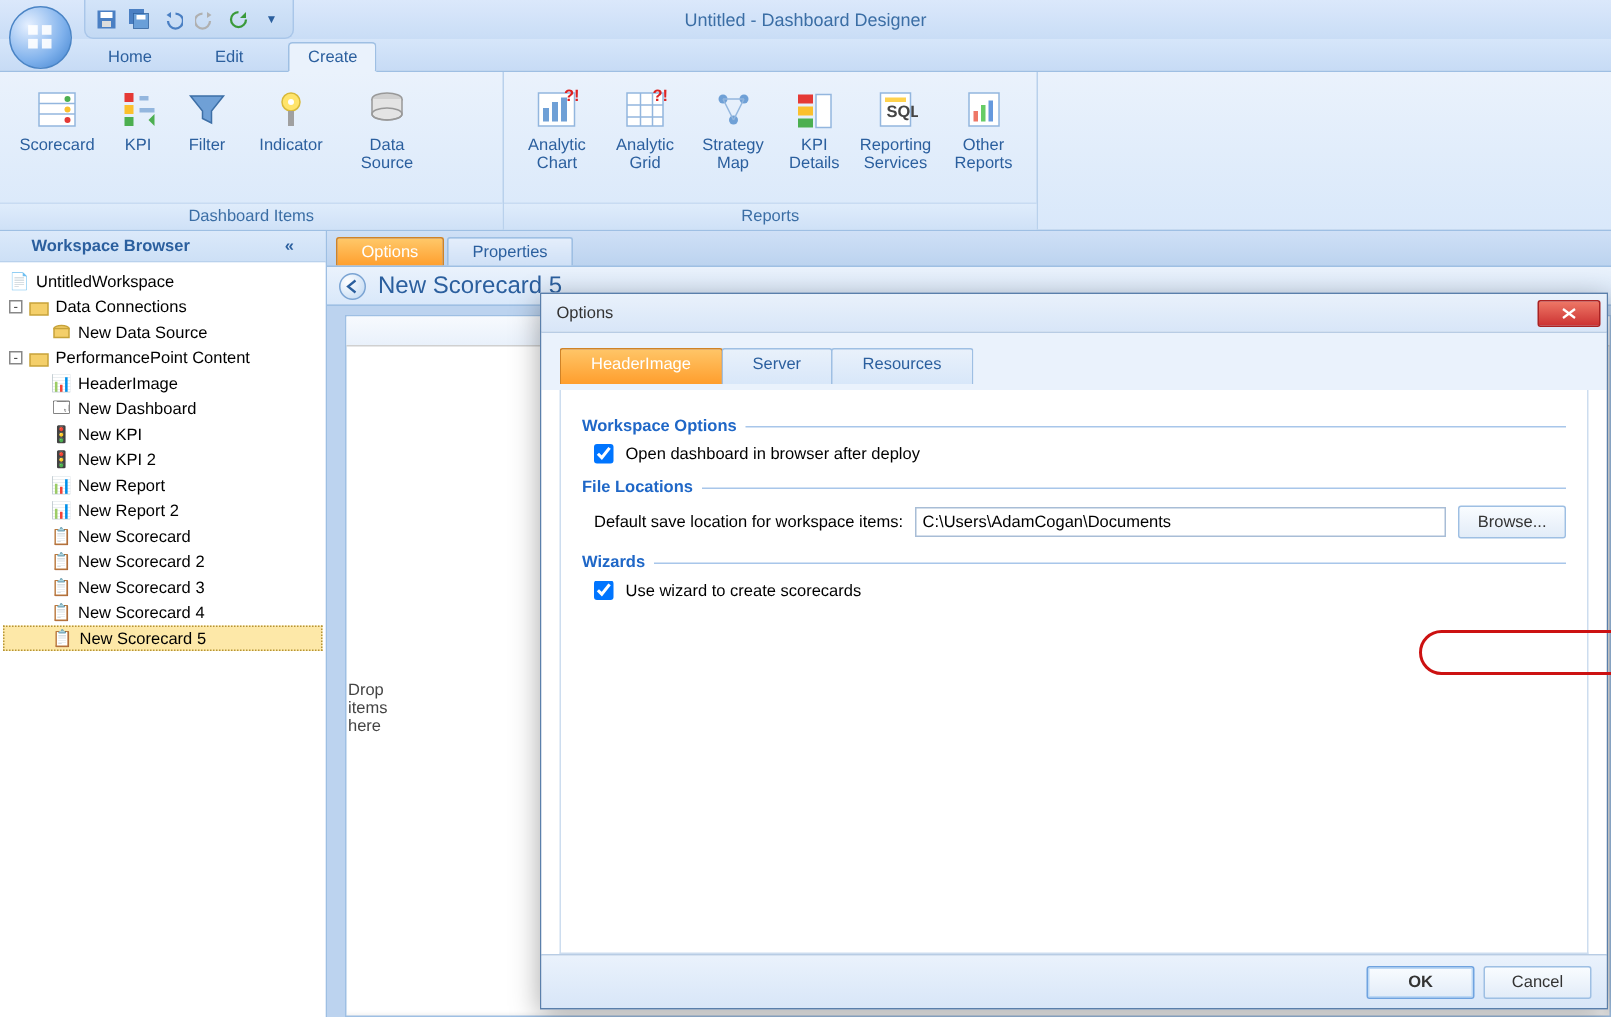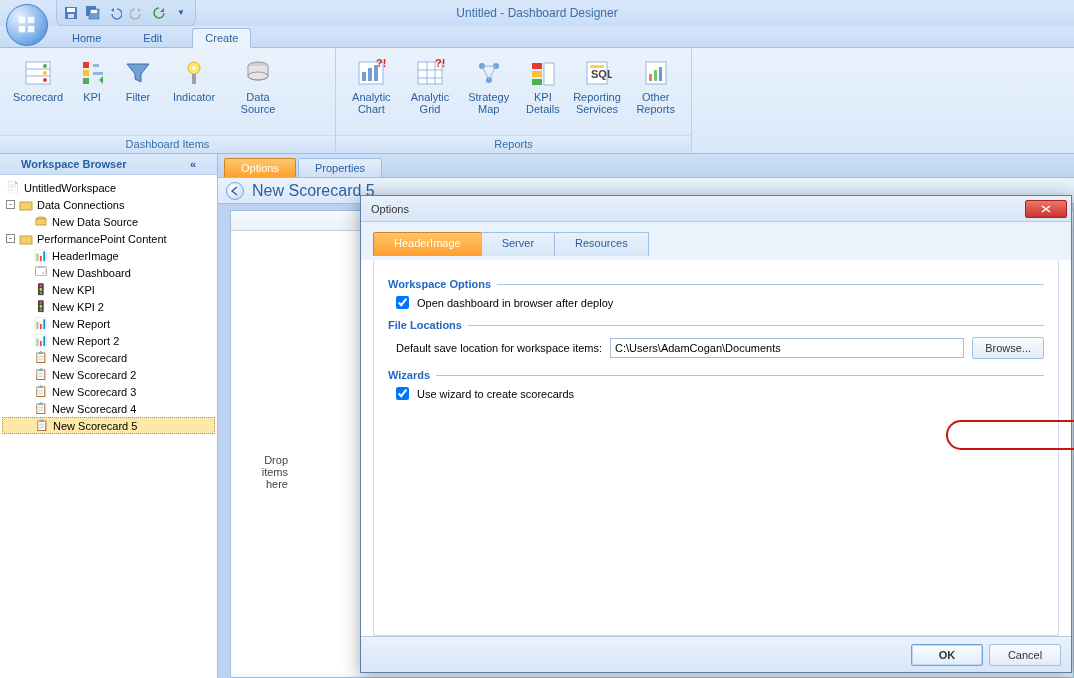--- a/index.html
+++ b/index.html
@@ -38,21 +38,21 @@
 
 .main{flex:1; background:#bcd3ef; position:relative; overflow:hidden;}
 .tabbar{height:24px; display:flex; align-items:flex-end; padding-left:6px; gap:2px; border-bottom:1px solid #9ebfe3; background:linear-gradient(#cfe0f6,#bcd3ef);}
 .etab{padding:3px 16px; background:linear-gradient(#e4eefb,#cfe0f6); border:1px solid #9ebfe3; border-bottom:none; color:#2b5f9e; border-radius:2px 2px 0 0;}
 .etab.sel{background:linear-gradient(#ffc869,#ff9f2e); color:#fff; border-color:#d08327;}
 .contentbar{height:26px; background:linear-gradient(#eaf2fc,#d9e8fa); display:flex; align-items:center; gap:8px; padding-left:8px; border-bottom:1px solid #9ebfe3;}
 .backbtn{width:18px;height:18px;border-radius:50%;border:1px solid #7ba4d3;background:radial-gradient(circle at 30% 30%, #fff, #bcd6f2);display:flex;align-items:center;justify-content:center;color:#2b5f9e;}
 .content-title{color:#2b5f9e; font-size:16px;}
 .editsurf{position:absolute; left:12px; top:56px; right:0; bottom:0; background:#fff; border:1px solid #9ebfe3; box-shadow:-3px 0 4px rgba(0,0,0,.1) inset;}
 .editsurf .hdr{height:20px;border-bottom:1px solid #d0d0d0;background:linear-gradient(#f7fafe,#e9f1fb);}
-.dropzone{position:absolute; left:14px; top:300px; width:56px; text-align:right; color:#444;}
+.dropzone{position:absolute; left:14px; top:300px; width:56px; text-align:left; color:#444;}
 
 
 .dlg{position:absolute; left:360px; top:195px; width:712px; height:478px; background:#fff; border:1px solid #5a7fab; box-shadow:0 4px 18px rgba(0,0,0,.35);}
 .dlg-title{height:26px; background:linear-gradient(#e9f1fb,#d8e6f8); display:flex; align-items:center; padding:0 4px 0 10px; color:#333; border-bottom:1px solid #b8cce4;}
 .dlg-title .t{flex:1;}
 .dlg-close{width:42px;height:18px;background:linear-gradient(#e76,#c33);border:1px solid #a22;border-radius:2px;display:flex;align-items:center;justify-content:center;color:#fff;font-weight:bold;}
 .dlg-body{padding:10px 0 0 0; background:linear-gradient(#eaf2fc,#eaf2fc 38px,#fff 38px); height:calc(100% - 26px - 36px); position:relative;}
 .dlg-tabs{display:flex; gap:0; padding-left:12px; height:24px;}
 .dlg-tab{padding:4px 20px; border:1px solid #9ebfe3; border-bottom:none; background:linear-gradient(#e9f1fb,#d8e7f9); color:#2b5f9e; margin-right:-1px; border-radius:2px 2px 0 0;}
 .dlg-tab.sel{background:linear-gradient(#ffc567,#ff9e2d); color:#fff; border-color:#d08327;}

